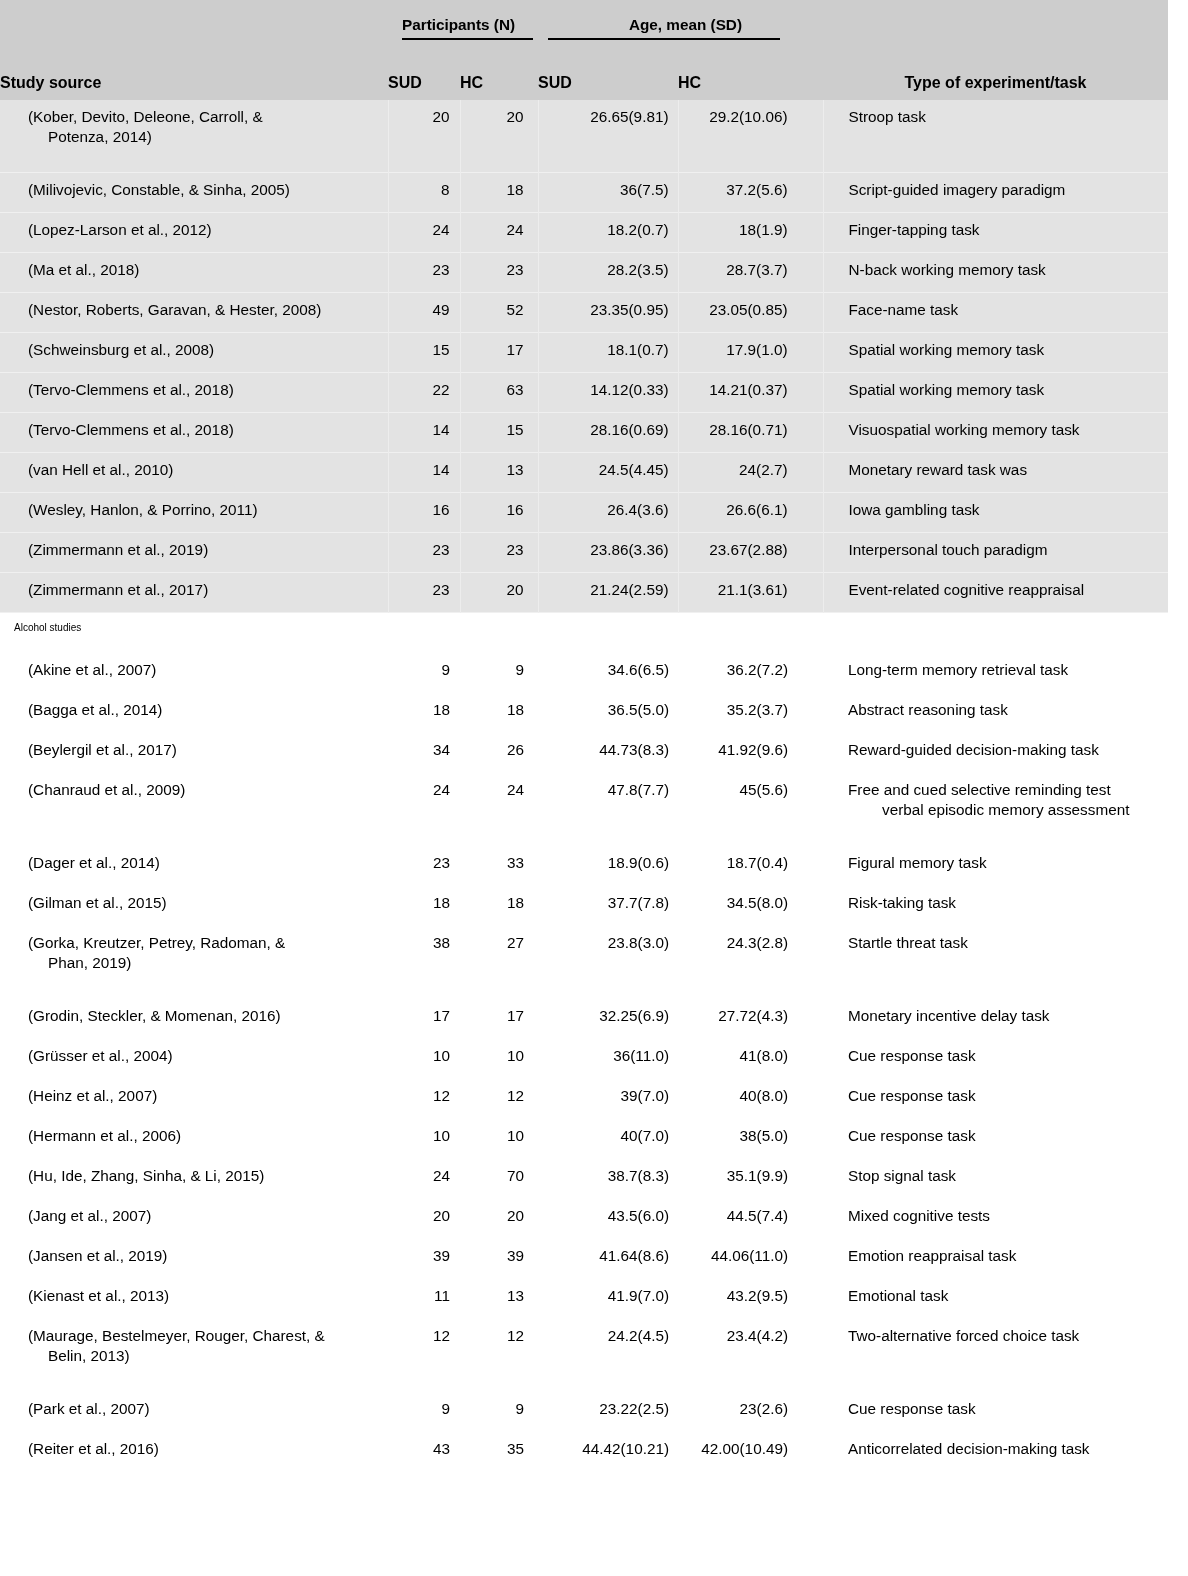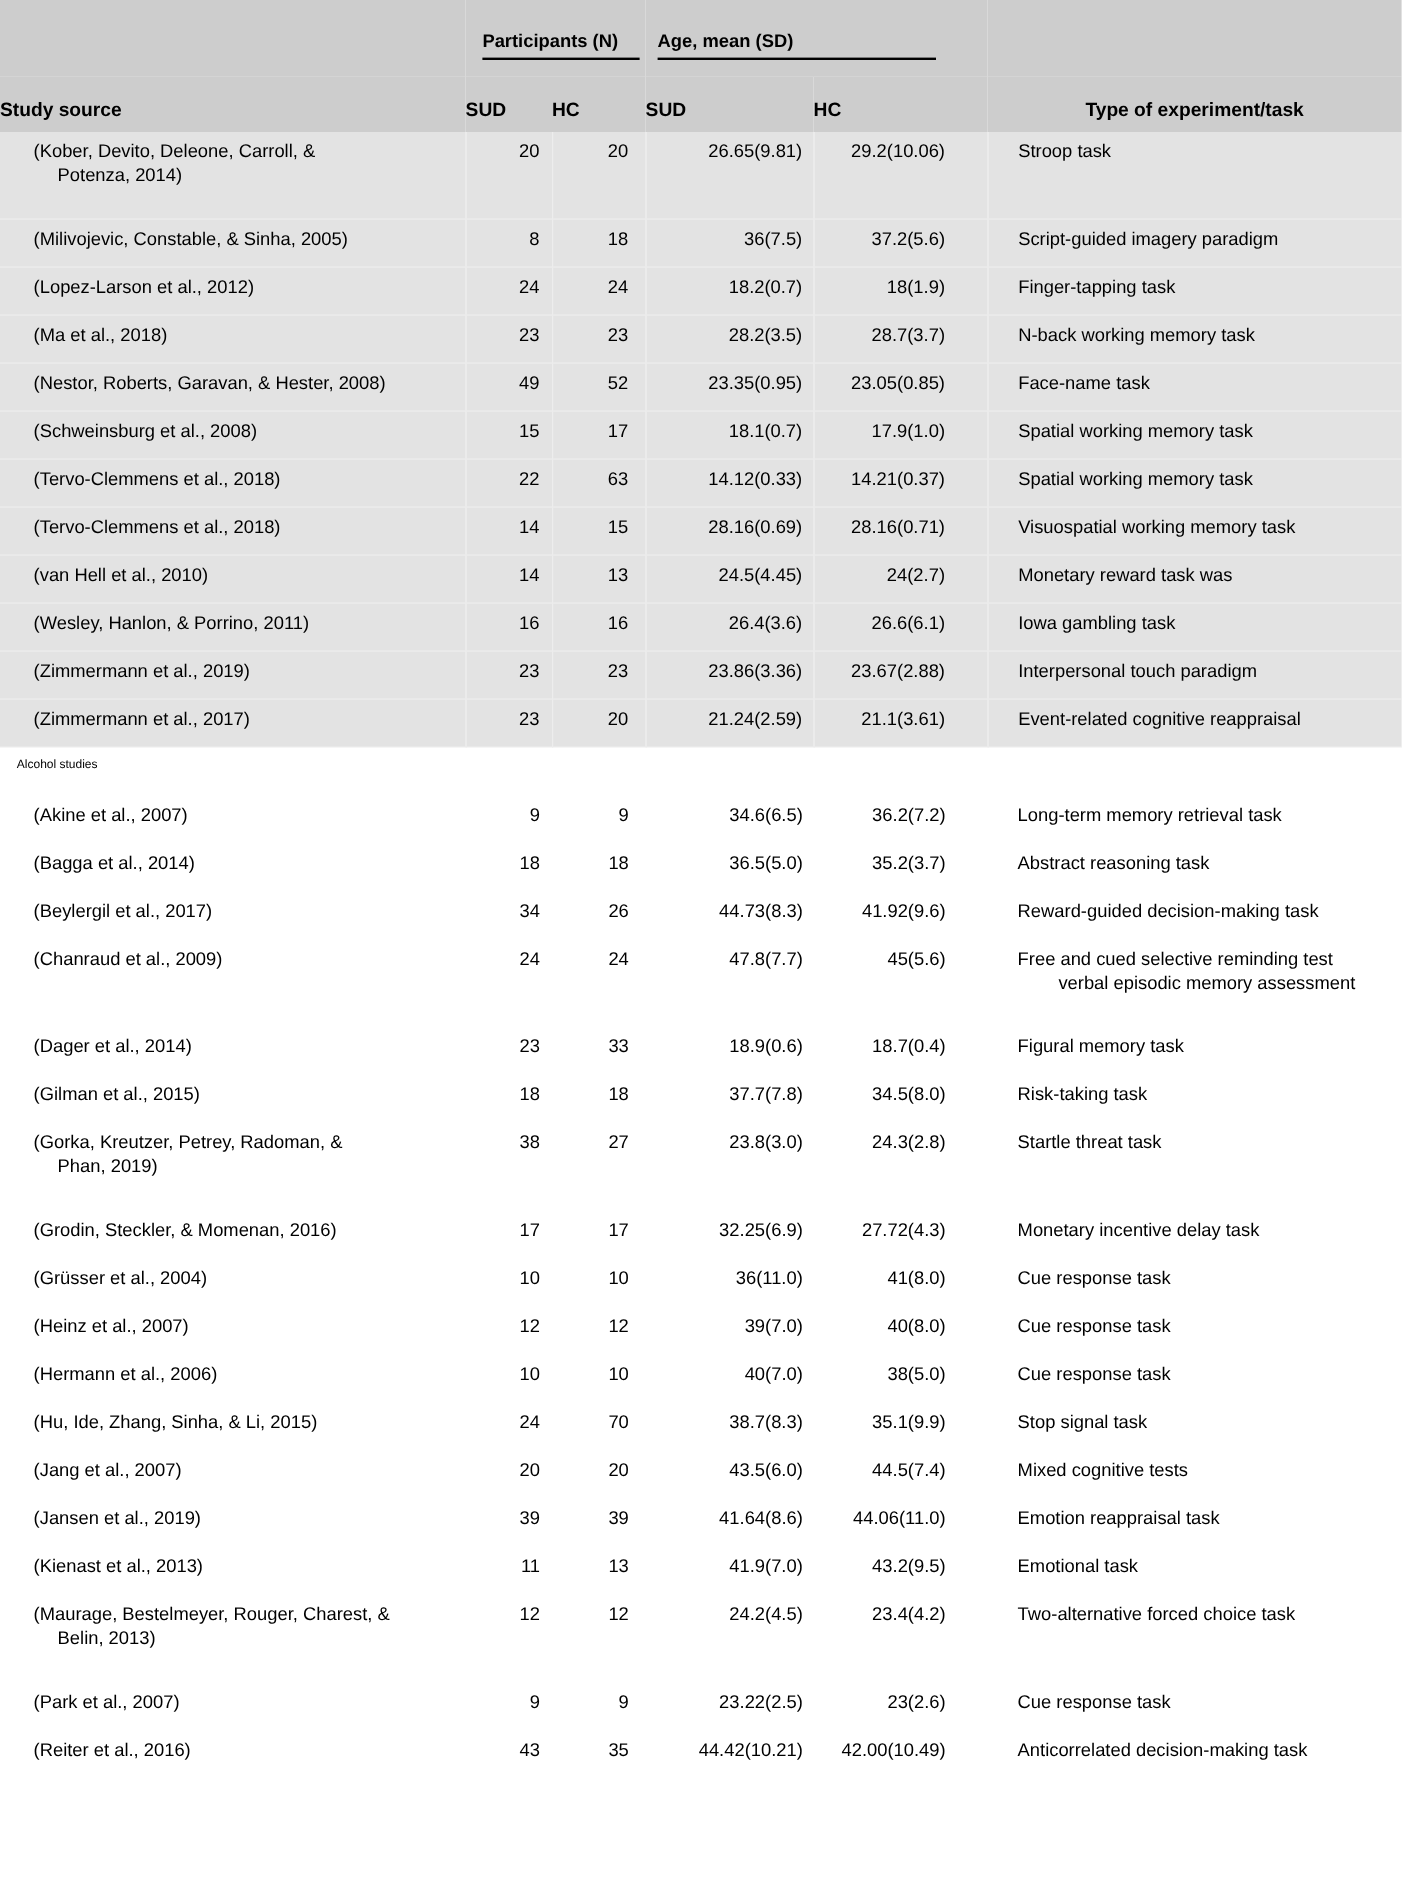--- a/index.html
+++ b/index.html
@@ -45,24 +45,24 @@
     padding: 0;
     border: 0;
   }
 
   thead tr.group-row th {
     height: 38px;
     font-size: 15.3px;
     text-align: left;
     padding-left: 0;
     vertical-align: top;
-    padding-top: 26px;
+    padding-top: 16px;
   }
   thead tr.group-row th.spanA { padding-left: 14px; }
-  thead tr.group-row th.spanB { padding-left: 10px; }
+  thead tr.group-row th.spanB { padding-left: 10px; text-align: center; }
 
   .grouprule {
     display: block;
     border-bottom: 2.4px solid #000;
     margin-top: 4px;
   }
   .spanA .grouprule { width: 131px; margin-left: 0px; }
   .spanB .grouprule { width: 232px; margin-left: 0px; }
 
   thead tr.label-row th {

